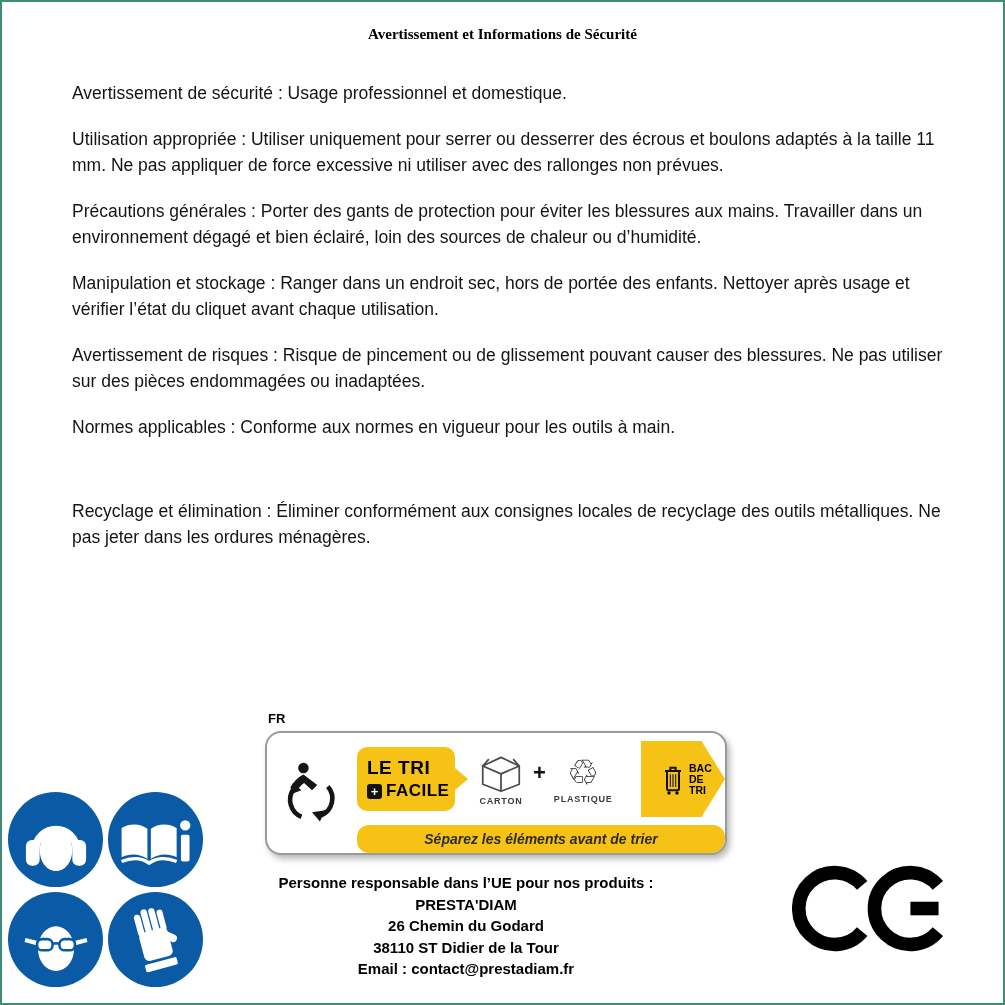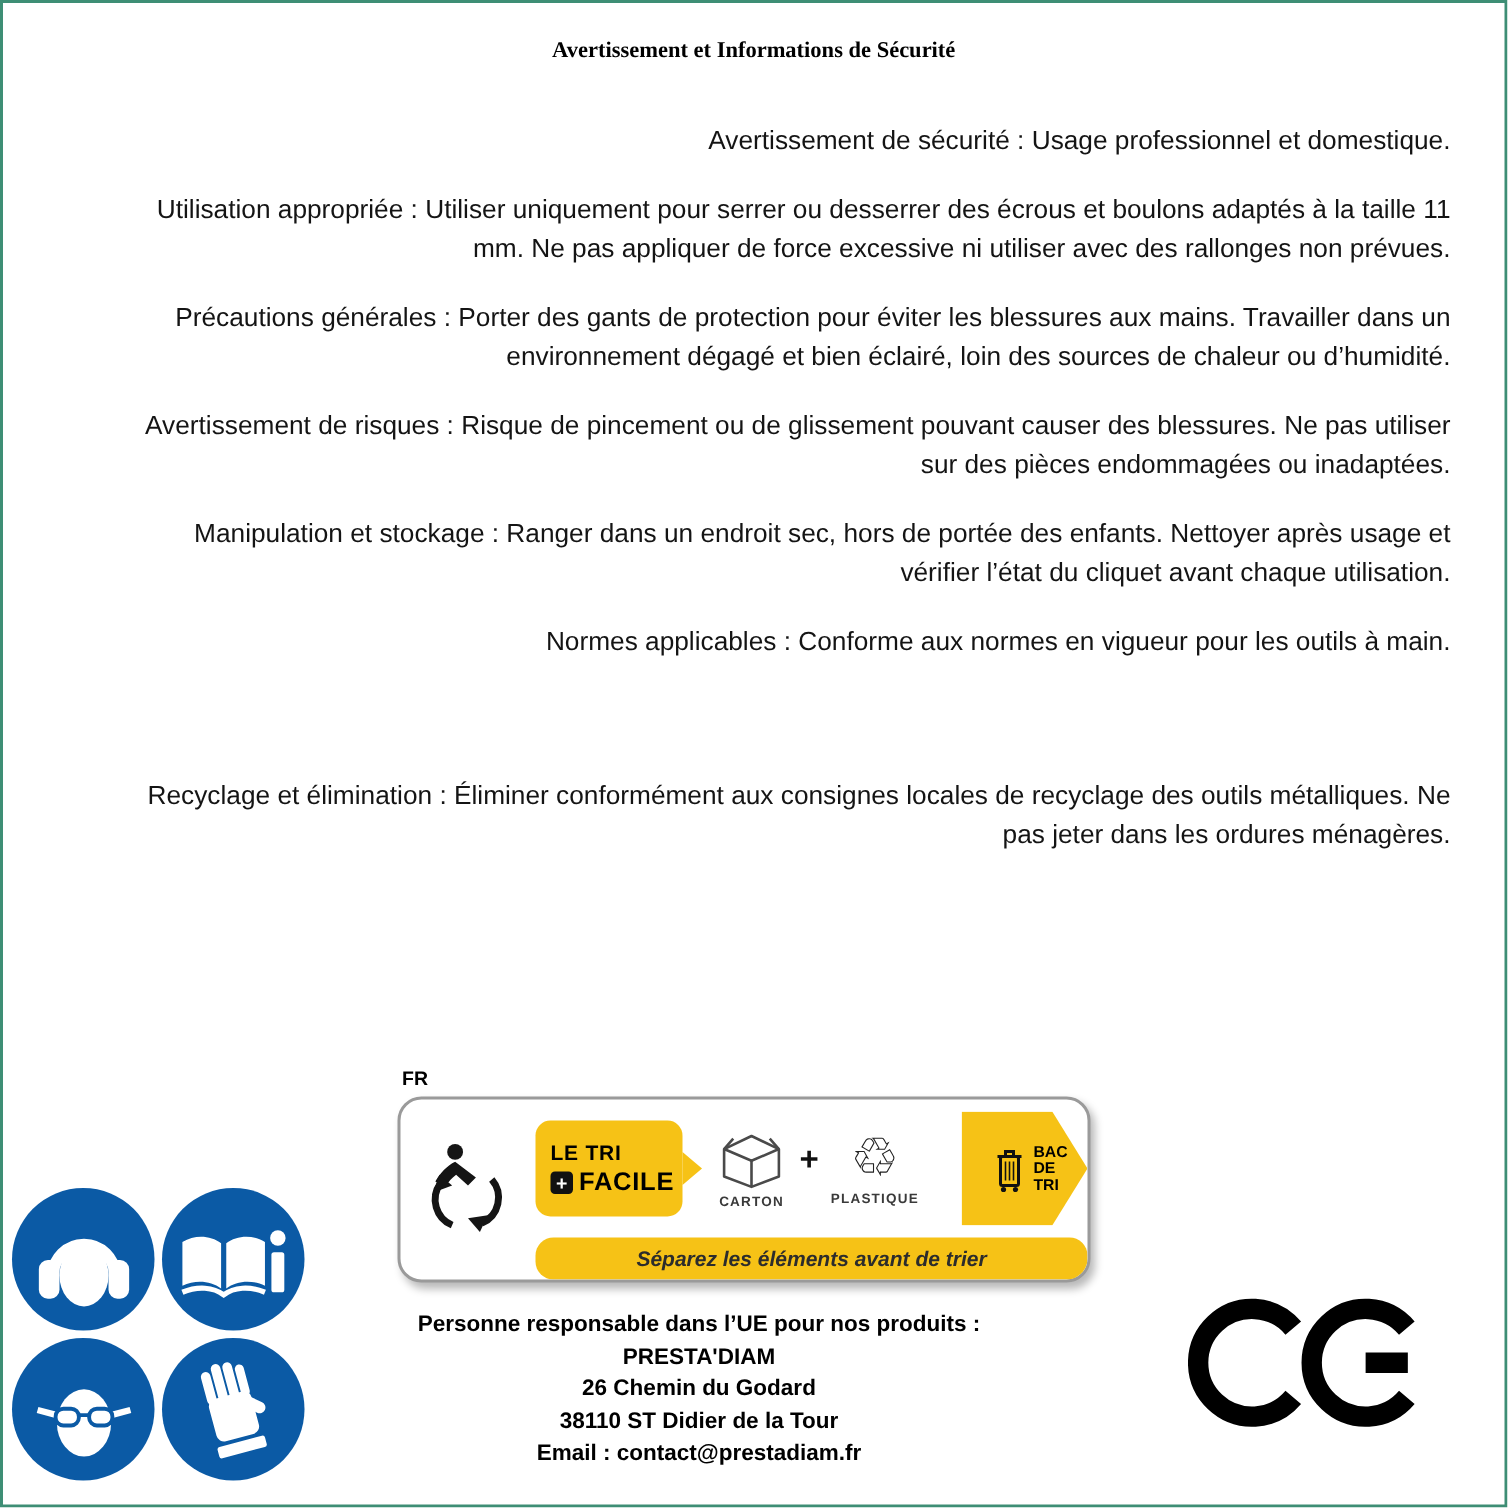--- a/index.html
+++ b/index.html
@@ -12,23 +12,23 @@
     width:1005px;height:1005px;position:relative;background:#fff;
     font-family:"Liberation Sans",sans-serif;color:#141414;overflow:hidden;
   }
   .frame{position:absolute;inset:0;border:2px solid var(--frame);pointer-events:none;}
 
   .title{
     position:absolute;top:26px;left:0;width:100%;margin:0;
     text-align:center;font-size:15px;font-weight:bold;color:#000;font-family:Liberation Serif, serif;
   }
 
-  .content{position:absolute;left:83px;top:80px;width:884px;font-size:17.5px;text-align:right;}
+  .content{position:absolute;left:72px;top:80px;width:884px;font-size:17.5px;}
   .content p{margin:0 0 20px 0;line-height:26px;}
-  .content p.gap-before{margin-top:77px;}
+  .content p.gap-before{margin-top:58px;}
 
   
   .picto-grid{
     position:absolute;left:8px;top:792px;
     display:grid;grid-template-columns:95px 95px;grid-auto-rows:95px;gap:5px;
   }
   .picto{width:95px;height:95px;border-radius:50%;background:var(--blue);
     display:flex;align-items:center;justify-content:center;}
   .picto svg{width:86px;height:86px;display:block;}
   .st-blue{stroke:var(--blue);}
@@ -48,21 +48,21 @@
 
   .tri-blob{
     position:relative;flex:0 0 auto;width:98px;height:64px;background:var(--yellow);
     border-radius:10px;display:flex;flex-direction:column;justify-content:center;
     padding-left:10px;box-sizing:border-box;
   }
   .tri-blob::after{
     content:"";position:absolute;right:-13px;top:50%;transform:translateY(-50%);
     border-left:13px solid var(--yellow);border-top:11px solid transparent;border-bottom:11px solid transparent;
   }
-  .tri-line1{font-size:14px;font-weight:bold;letter-spacing:.5px;color:#000;}
+  .tri-line1{font-size:19px;font-weight:bold;letter-spacing:.5px;color:#000;}
   .tri-line2-row{display:flex;align-items:center;gap:4px;margin-top:2px;}
   .plus-box{width:15px;height:15px;background:#111;color:#fff;border-radius:3px;
     display:inline-flex;align-items:center;justify-content:center;font-size:13px;font-weight:bold;line-height:1;}
   .tri-line2{font-size:17px;font-weight:bold;letter-spacing:.5px;color:#000;}
 
   .materials{display:flex;align-items:center;margin-left:22px;min-width:0;}
   .material{display:flex;flex-direction:column;align-items:center;}
   .material svg{display:block;}
   .mat-label{font-size:9px;font-weight:bold;letter-spacing:.8px;color:#3a3a3a;margin-top:3px;}
   .mat-plus{font-size:22px;font-weight:bold;color:#111;margin:0 8px 12px 8px;}
@@ -95,22 +95,22 @@
 <body>
 
 <div class="frame"></div>
 
 <h1 class="title">Avertissement et Informations de Sécurité</h1>
 
 <main class="content">
   <p>Avertissement de sécurité : Usage professionnel et domestique.</p>
   <p>Utilisation appropriée : Utiliser uniquement pour serrer ou desserrer des écrous et boulons adaptés à la taille 11 mm. Ne pas appliquer de force excessive ni utiliser avec des rallonges non prévues.</p>
   <p>Précautions générales : Porter des gants de protection pour éviter les blessures aux mains. Travailler dans un environnement dégagé et bien éclairé, loin des sources de chaleur ou d’humidité.</p>
+  <p>Manipulation et stockage : Ranger dans un endroit sec, hors de portée des enfants. Nettoyer après usage et vérifier l’état du cliquet avant chaque utilisation.</p>
   <p>Avertissement de risques : Risque de pincement ou de glissement pouvant causer des blessures. Ne pas utiliser sur des pièces endommagées ou inadaptées.</p>
-  <p>Manipulation et stockage : Ranger dans un endroit sec, hors de portée des enfants. Nettoyer après usage et vérifier l’état du cliquet avant chaque utilisation.</p>
   <p>Normes applicables : Conforme aux normes en vigueur pour les outils à main.</p>
   <p class="gap-before">Recyclage et élimination : Éliminer conformément aux consignes locales de recyclage des outils métalliques. Ne pas jeter dans les ordures ménagères.</p>
 </main>
 
 <div class="picto-grid">
   <div class="picto">
     <svg viewBox="0 0 100 100">
       <path d="M26 62 a24 24 0 0 1 48 0" fill="none" stroke="#fff" stroke-width="9"></path>
       <ellipse cx="50" cy="62" rx="19" ry="24" fill="#fff"></ellipse>
       <rect x="15" y="50" width="16" height="30" rx="7" fill="#fff"></rect>

